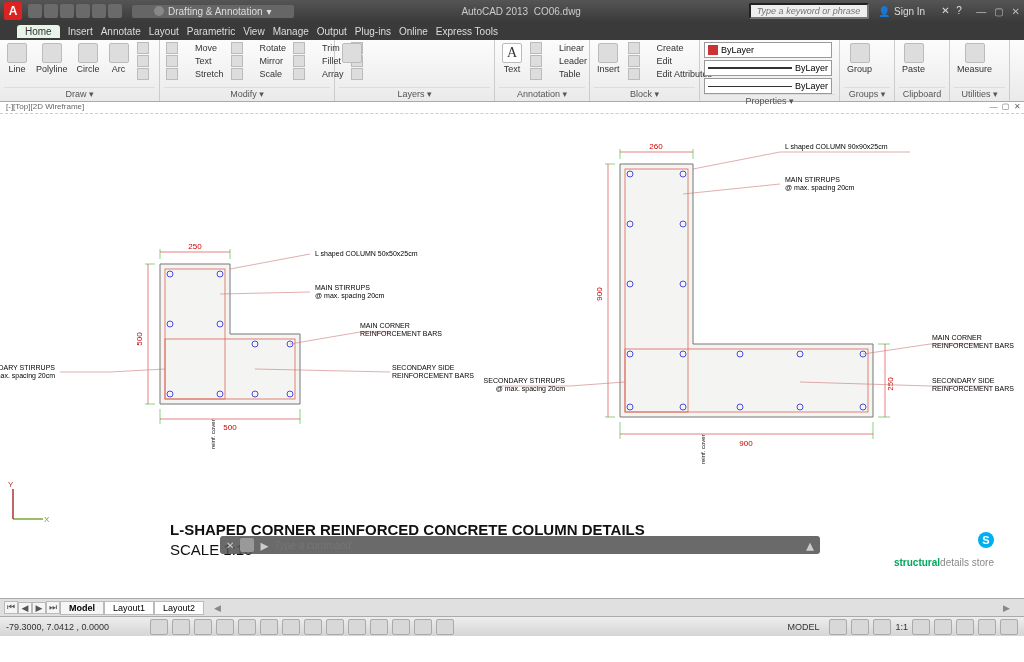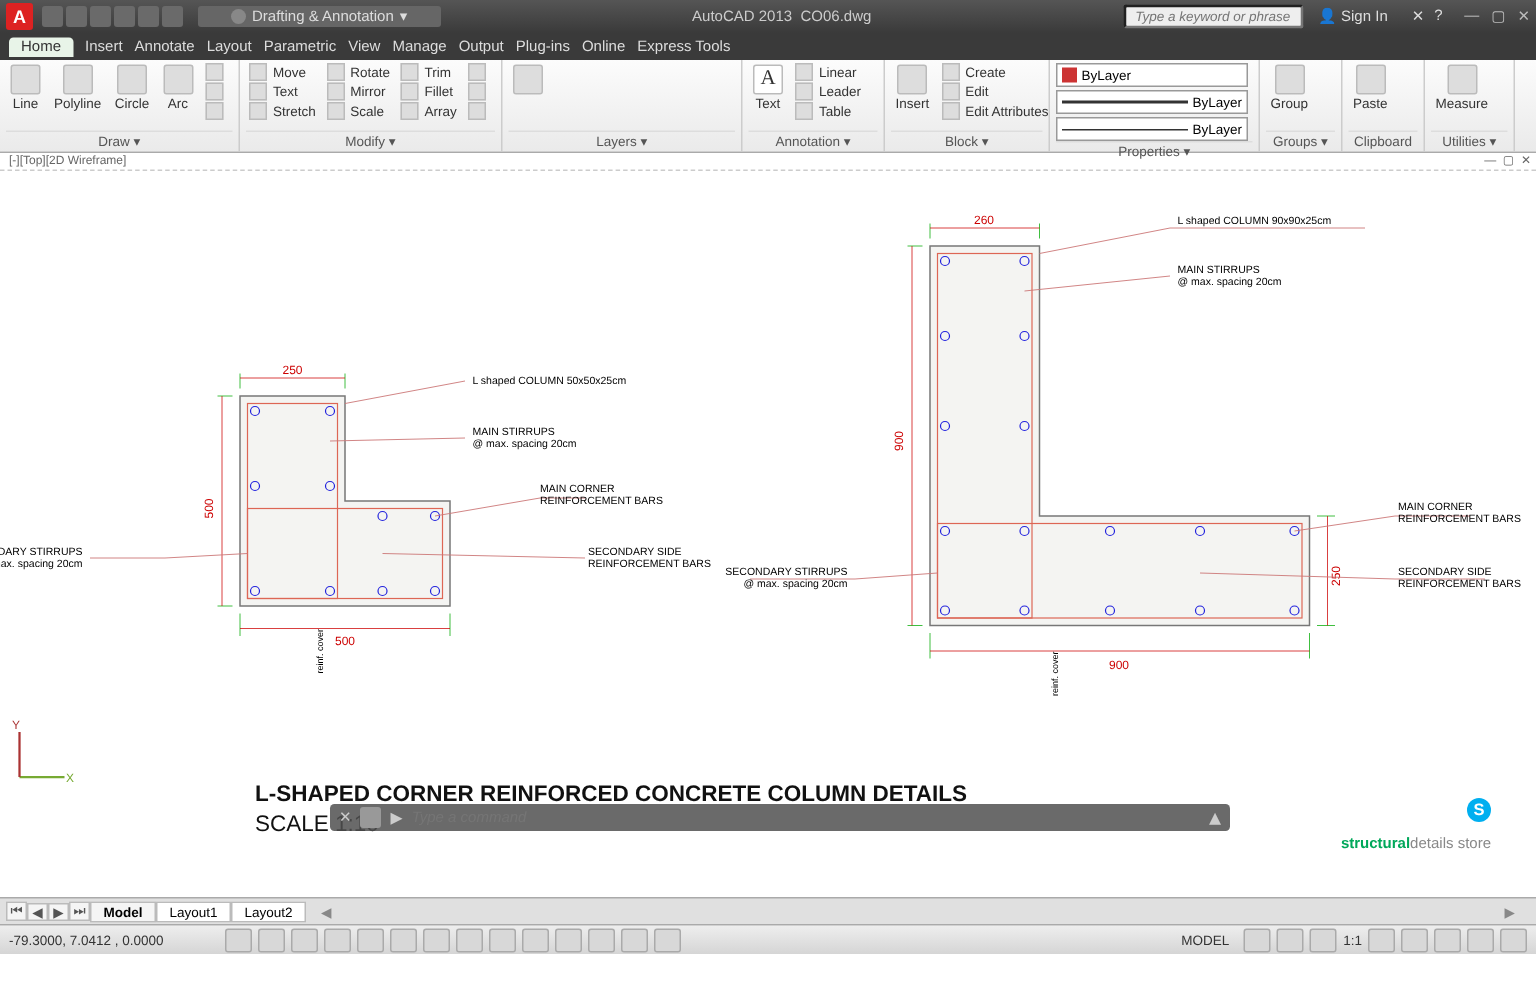--- a/index.html
+++ b/index.html
@@ -14,32 +14,32 @@
   .titlebar .ws-icon { width:10px;height:10px;background:#888;border-radius:50%; }
   .titlebar .center { flex:1; text-align:center; color:#ccc; }
   .titlebar .search { background:#eee; color:#888; padding:1px 6px; border-radius:2px; width:120px; font-style:italic; font-size:9px; }
   .titlebar .signin { margin:0 10px;}
   .titlebar .winbtns { display:flex; gap:8px; margin-left:8px;}
   .titlebar .winbtns span{color:#bbb;}
   .titlebar .icons { display:flex; gap:3px; margin-left:6px;}
   .titlebar .icons span{width:12px;height:12px;}
 
   
-  .menubar { height: 18px; background: #3a3a3a; display:flex; align-items:center; padding:0 6px; gap:8px; }
+  .menubar { height: 18px; background: #3a3a3a; display:flex; align-items:center; padding:0 17px; gap:8px; }
   .menubar span { color:#ddd; font-size:10px; cursor:pointer; }
   .menubar .tab-home { background:#e8f4e8; color:#333; padding:1px 8px; border-radius:3px 3px 0 0;}
 
   
   .ribbon { height: 62px; background: linear-gradient(#fcfcfc,#eaeaea); border-bottom:1px solid #aaa; display:flex; }
   .panel { border-right:1px solid #ccc; padding:2px 4px; display:flex; flex-direction:column; justify-content:space-between; }
   .panel-body { display:flex; gap:3px; align-items:flex-start; flex:1;}
   .panel-title { font-size:9px; color:#555; text-align:center; border-top:1px solid #ddd; padding-top:1px;}
   .pbtn { display:flex; flex-direction:column; align-items:center; gap:1px; font-size:9px; color:#333; padding:1px 3px;}
   .pbtn .ico { width:20px; height:20px; background:#ddd; border:1px solid #bbb; border-radius:2px;}
-  .pbtn-sm { font-size:9px; color:#333; display:flex; align-items:center; gap:4px; padding:0 2px; white-space:nowrap;}
+  .pbtn-sm { font-size:9px; color:#333; display:flex; align-items:center; gap:17px; padding:0 2px; white-space:nowrap;}
   .pbtn-sm .ico-sm { width:12px;height:12px;background:#ddd;border:1px solid #bbb;}
   .col { display:flex; flex-direction:column; gap:1px;}
   .layer-state { width:120px; height:16px; border:1px solid #999; background:#fff; font-size:9px; padding:0 3px; display:flex; align-items:center;}
   .layer-sel { width:120px; height:16px; border:1px solid #999; background:#fff; font-size:9px; padding:0 3px; display:flex; align-items:center; gap:3px;}
   .sq-blue{width:10px;height:10px;background:#06c;}
 
   
   .docbar { height:12px; background:#fff; border-bottom:1px dashed #ccc; font-size:8px; color:#666; padding-left:6px; display:flex; justify-content:space-between;}
   .docbar .right span{width:10px;display:inline-block;}
   .canvas { position:relative; background:#fff; height: 484px; overflow:hidden;}

